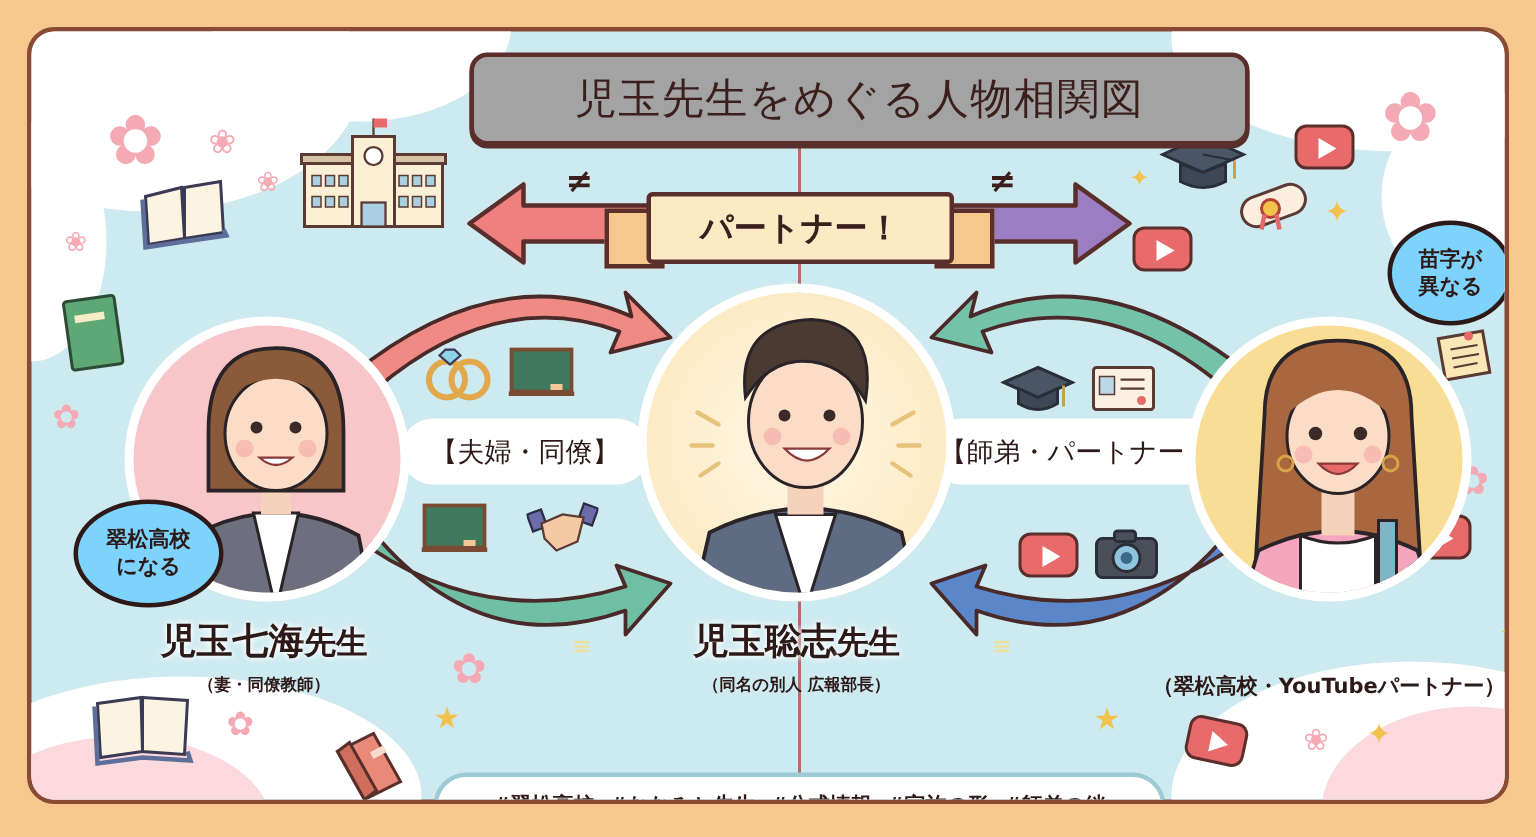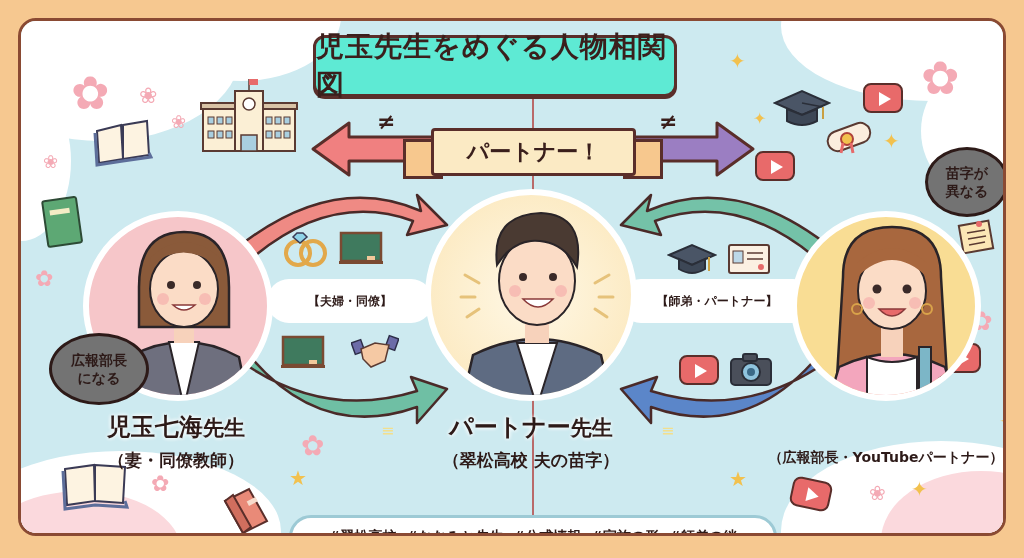--- a/index.html
+++ b/index.html
@@ -13,24 +13,24 @@
     position: absolute; left: 18px; top: 18px; width: 988px; height: 518px;
     border: 3px solid #8a4a33; border-radius: 18px;
     background: #cdeaf0; overflow: hidden;
   }
   .cloud { position: absolute; background: #ffffff; border-radius: 50%; }
   .cloud-pink { position: absolute; background: #fbd9dd; border-radius: 50%; }
   .center-line {
     position: absolute; left: 511px; top: 60px; width: 2px; height: 440px; background: #b96a6a;
   }
   .title-box {
-    position: absolute; left: 292px; top: 14px; width: 364px; height: 62px;
-    background: #5eead4; border: 3px solid #5a2e2a; border-radius: 12px;
+    position: absolute; left: 292px; top: 14px; width: 520px; height: 62px;
+    background: #a3a3a3; border: 3px solid #5a2e2a; border-radius: 12px;
     display: flex; align-items: center; justify-content: center;
-    font-weight: bold; font-size: 28px; color: #3a1f1c; letter-spacing: 1px;
+    font-weight: normal; font-size: 28px; color: #3a1f1c; letter-spacing: 1px;
     box-shadow: 0 2px 0 #5a2e2a;
   }
   .banner {
     position: absolute; left: 410px; top: 107px; width: 205px; height: 48px;
     background: #fbeac4; border: 3px solid #5a2e2a; border-radius: 4px;
     display: flex; align-items: center; justify-content: center;
     font-weight: bold; font-size: 22px; color: #3a1f1c;
   }
   .banner-tail {
     position: absolute; top: 118px; width: 40px; height: 40px;
@@ -41,29 +41,29 @@
     position: absolute; border-radius: 50%; border: 6px solid #fff;
     overflow: hidden;
   }
   .person-name {
     position: absolute; font-weight: bold; color: #2d1a18; text-align: center; white-space: nowrap;
     text-shadow: 0 0 4px #fff, 0 0 4px #fff;
   }
   .person-name .big { font-size: 24px; }
   .person-name .small { font-size: 21px; }
   .person-sub {
-    position: absolute; font-weight: bold; font-size: 17px; color: #2d1a18; text-align: center; white-space: nowrap;
+    position: absolute; font-weight: bold; font-size: 11px; color: #2d1a18; text-align: center; white-space: nowrap;
   }
   .pill {
     position: absolute; background: #fff; border-radius: 24px; height: 44px;
     display: flex; align-items: center; justify-content: center;
-    font-weight: bold; font-size: 12px; color: #2d1a18; padding: 0 14px; white-space: nowrap;
+    font-weight: normal; font-size: 18px; color: #2d1a18; padding: 0 14px; white-space: nowrap;
   }
   .speech {
-    position: absolute; background: #737373; border: 3px solid #2d1a18; border-radius: 50%;
+    position: absolute; background: #7dd3fc; border: 3px solid #2d1a18; border-radius: 50%;
     display: flex; flex-direction: column; align-items: center; justify-content: center;
     font-weight: bold; font-size: 14px; color: #2d1a18; line-height: 1.3;
   }
   .hashtag-bar {
     position: absolute; left: 268px; top: 494px; width: 488px; height: 44px;
     background: #fff; border: 3px solid #9dcad5; border-radius: 22px;
     display: flex; align-items: center; justify-content: center; gap: 10px;
     font-weight: bold; font-size: 14px; color: #2d1a18;
   }
   .icon { position: absolute; }
@@ -268,21 +268,21 @@
       <ellipse cx="95" cy="72" rx="34" ry="38" fill="#fbdcc6" stroke="#2a2428" stroke-width="2"></ellipse>
       <path d="M60 50 Q95 20 132 52 L130 40 Q95 10 62 40 Z" fill="#8a5a3a"></path>
       <circle cx="82" cy="68" r="4" fill="#3a2a28"></circle>
         <circle cx="108" cy="68" r="4" fill="#3a2a28"></circle>
       <circle cx="74" cy="82" r="6" fill="#f5a9a9" opacity="0.6"></circle>
         <circle cx="116" cy="82" r="6" fill="#f5a9a9" opacity="0.6"></circle>
       <path d="M84 88 Q95 98 106 88 Z" fill="#fff" stroke="#8a3a3a" stroke-width="1.5"></path>
     </svg>
   </div>
   <div class="speech" style="left:28px; top:312px; width:100px; height:72px;">
-    <span>広報部長</span>
+    <span>翠松高校</span>
     <span>になる</span>
   </div>
   <div class="person-name" style="left:60px; top:390px; width:190px;">
     <span class="big">児玉七海</span><span class="small">先生</span>
   </div>
   <div class="person-sub" style="left:60px; top:428px; width:190px;">（妻・同僚教師）</div>
 
   <div class="circle" style="left:404px; top:168px; width:212px; height:212px; background:radial-gradient(circle,#fff8e6 0%,#fbe6b8 100%);">
     <svg width="212" height="212" viewBox="0 0 212 212">
       <g stroke="#e6c27a" stroke-width="3" stroke-linecap="round">
@@ -299,23 +299,23 @@
       <ellipse cx="106" cy="86" rx="38" ry="44" fill="#fbdcc6" stroke="#2a2428" stroke-width="2"></ellipse>
       <path d="M66 70 Q60 20 110 18 Q154 20 146 72 Q130 44 100 46 Q80 48 66 70 Z" fill="#4a3a32" stroke="#2a2428" stroke-width="2"></path>
       <circle cx="92" cy="82" r="4" fill="#3a2a28"></circle>
         <circle cx="122" cy="82" r="4" fill="#3a2a28"></circle>
       <circle cx="84" cy="96" r="6" fill="#f5a9a9" opacity="0.6"></circle>
         <circle cx="130" cy="96" r="6" fill="#f5a9a9" opacity="0.6"></circle>
       <path d="M92 104 Q107 120 122 104 Z" fill="#fff" stroke="#8a3a3a" stroke-width="1.5"></path>
     </svg>
   </div>
   <div class="person-name" style="left:400px; top:390px; width:220px;">
-    <span class="big">パートナー</span><span class="small">先生</span>
-  </div>
-  <div class="person-sub" style="left:400px; top:428px; width:220px;">（翠松高校 夫の苗字）</div>
+    <span class="big">児玉聡志</span><span class="small">先生</span>
+  </div>
+  <div class="person-sub" style="left:400px; top:428px; width:220px;">（同名の別人 広報部長）</div>
   <div class="sparkle" style="left:360px; top:400px; color:#f2df8e; font-size:16px;">≡</div>
   <div class="sparkle" style="left:640px; top:400px; color:#f2df8e; font-size:16px;">≡</div>
 
   <div class="circle" style="left:770px; top:190px; width:190px; height:190px; background:#f9dd94;">
     <svg width="190" height="190" viewBox="0 0 190 190">
       <path d="M46 60 Q46 10 95 10 Q144 10 144 60 L150 160 L40 160 Z" fill="#a8673e" stroke="#2a2428" stroke-width="2.5"></path>
       <path d="M30 190 L42 150 Q95 124 148 150 L160 190 Z" fill="#f3a6bd" stroke="#2a2428" stroke-width="2.5"></path>
       <path d="M70 140 L70 190 L120 190 L120 140 Q95 150 70 140 Z" fill="#fff" stroke="#2a2428" stroke-width="2"></path>
       <rect x="122" y="130" width="12" height="60" fill="#7cb6c7" stroke="#2a2428" stroke-width="2"></rect>
       <rect x="84" y="108" width="22" height="32" fill="#f7d2bb"></rect>
@@ -327,21 +327,21 @@
         <circle cx="118" cy="86" r="6" fill="#f5a9a9" opacity="0.6"></circle>
       <path d="M82 92 Q95 106 108 92 Z" fill="#e86a6a" stroke="#8a3a3a" stroke-width="1.5"></path>
       <circle cx="60" cy="92" r="5" fill="none" stroke="#d9a34a" stroke-width="2"></circle>
       <circle cx="130" cy="92" r="5" fill="none" stroke="#d9a34a" stroke-width="2"></circle>
     </svg>
   </div>
   <div class="speech" style="left:904px; top:126px; width:84px; height:70px;">
     <span>苗字が</span>
     <span>異なる</span>
   </div>
-  <div class="person-sub" style="left:730px; top:428px; width:270px; font-size:14px;">（広報部長・YouTubeパートナー）</div>
+  <div class="person-sub" style="left:730px; top:428px; width:270px; font-size:14px;">（翠松高校・YouTubeパートナー）</div>
 
   <div class="hashtag-bar">
     <span>#翠松高校</span>
     <span>#ななみと先生</span>
     <span>#公式情報</span>
     <span>#家族の形</span>
     <span>#師弟の絆</span>
   </div>
 </div>
 

